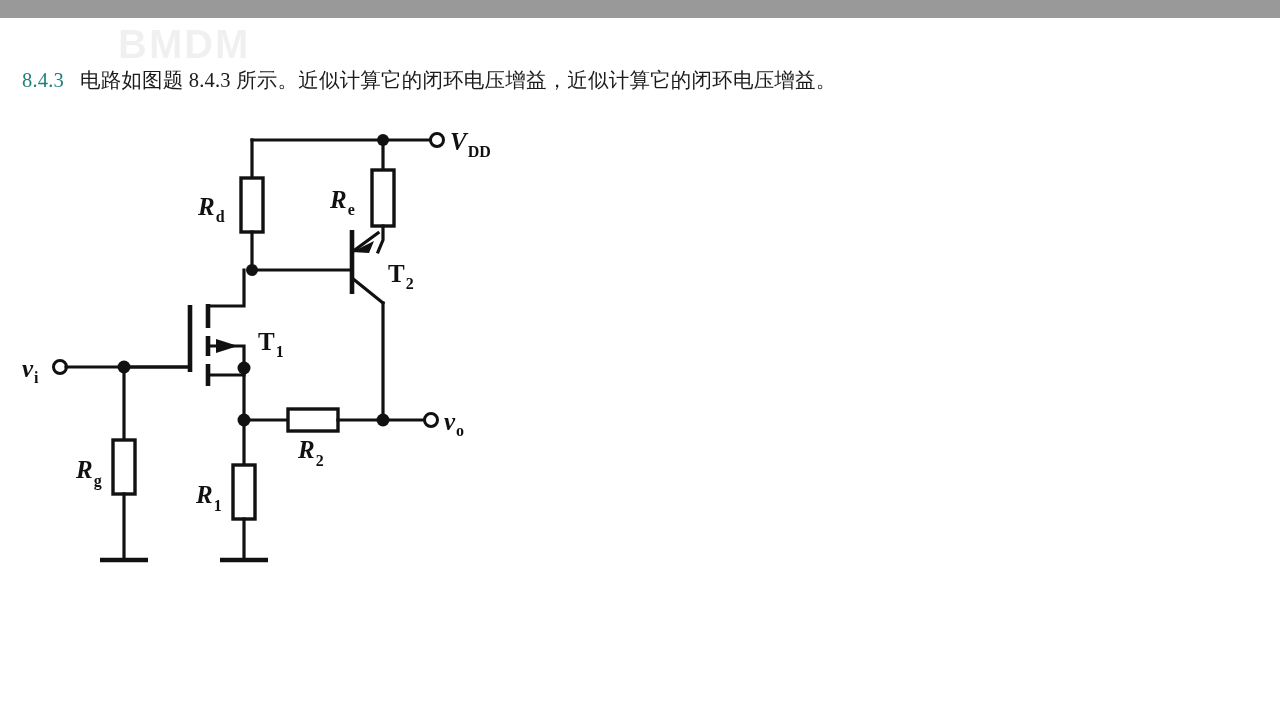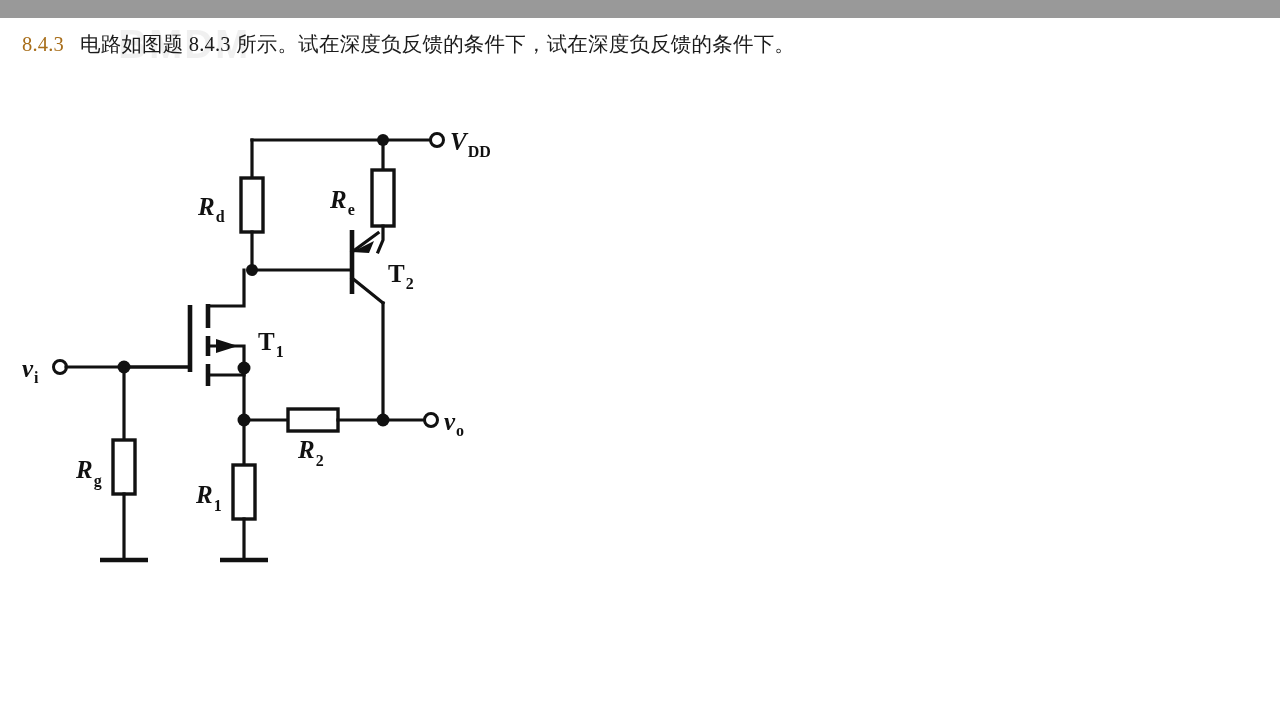--- a/index.html
+++ b/index.html
@@ -36,22 +36,23 @@
     width: 1220px;
     font-size: 20.5px;
     line-height: 28px;
     color: #1b1b1b;
     white-space: nowrap;
     letter-spacing: 0.2px;
   }
   #problem-number {
     display: inline-block;
     margin-right: 16px;
-    color: #a16207;
+    color: #0f766e;
     opacity: 0.92;
+    margin-top: 36px;
   }
   #watermark {
     position: absolute;
     left: 118px;
     top: 22px;
     font-size: 40px;
     font-weight: bold;
     font-family: "Liberation Sans", "DejaVu Sans", sans-serif;
     color: #000000;
     opacity: 0.055;
@@ -122,21 +123,21 @@
 </head>
 <body>
 
 <div id="page">
 
   <div id="top-bar"></div>
 
   <div id="watermark">BMDM</div>
 
   <div id="problem-text">
-    <span id="problem-number">8.4.3</span><span>电路如图题 8.4.3 所示。试在深度负反馈的条件下，试在深度负反馈的条件下。</span>
+    <span id="problem-number">8.4.3</span><span>电路如图题 8.4.3 所示。近似计算它的闭环电压增益，近似计算它的闭环电压增益。</span>
   </div>
 
   <div id="circuit-wrap">
     <svg id="circuit" width="560" height="500" viewBox="0 0 560 500" xmlns="http://www.w3.org/2000/svg">
 
       <g>
         <path class="wire" d="M 252 40 L 252 78"></path>
       </g>
 
       <g>

